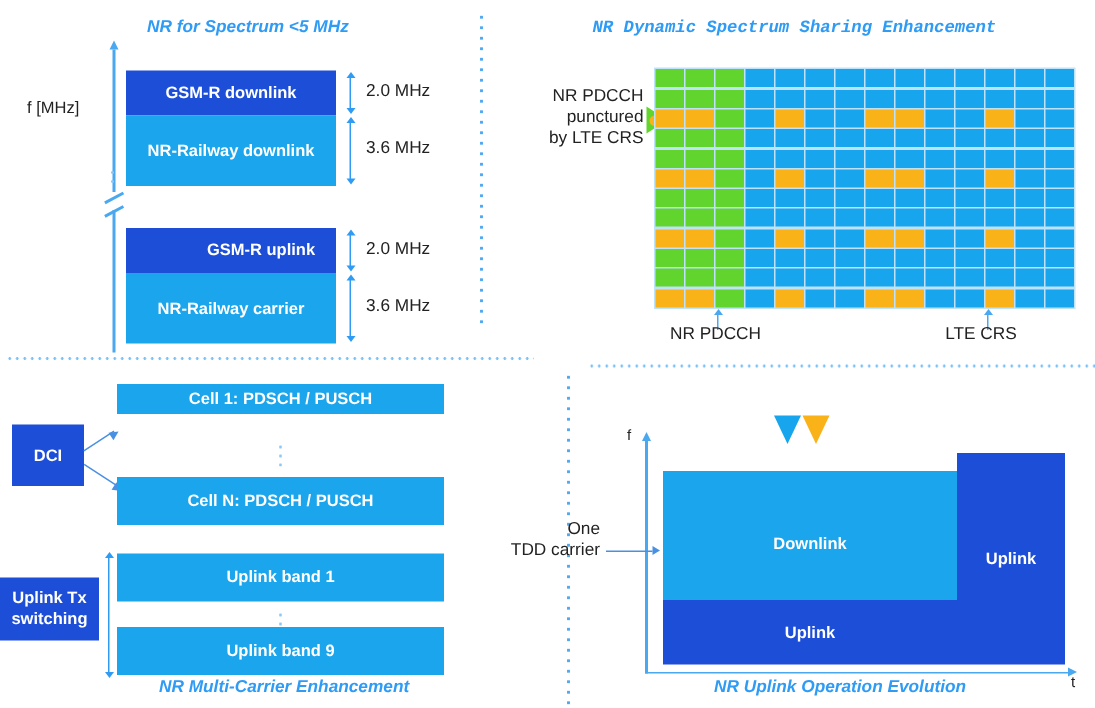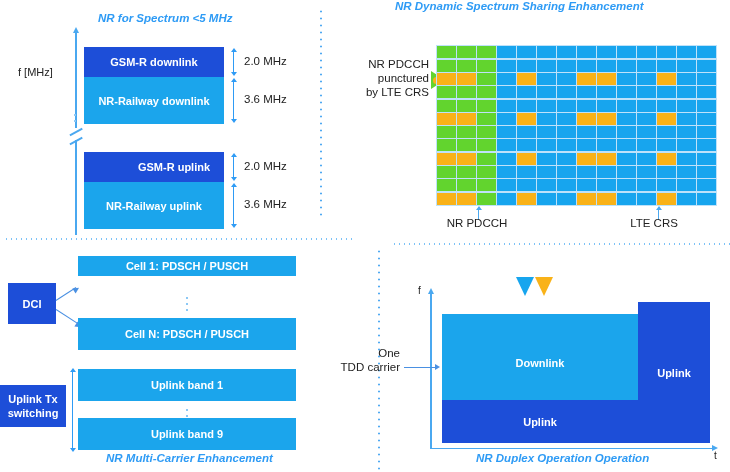--- a/index.html
+++ b/index.html
@@ -174,21 +174,21 @@
   <div class="axis-line" style="left:75px; top:140px; width:2px; height:95px;"></div>
 
   <div class="axis-line" style="left:69px; top:131px; width:14px; height:1.6px; transform:rotate(-28deg);"></div>
   <div class="axis-line" style="left:69px; top:140px; width:14px; height:1.6px; transform:rotate(-28deg);"></div>
 
   <div class="dot-v-short" style="left:74px; top:112px; height:14px;"></div>
 
   <div class="bar orange" style="left:84px; top:47px; width:140px; height:30px;">GSM-R downlink</div>
   <div class="bar blue" style="left:84px; top:77px; width:140px; height:47px;">NR-Railway downlink</div>
   <div class="bar orange" style="left:84px; top:152px; width:140px; height:30px;padding-left:40px;">GSM-R uplink</div>
-  <div class="bar blue" style="left:84px; top:182px; width:140px; height:47px;">NR-Railway uplink</div>
+  <div class="bar blue" style="left:84px; top:182px; width:140px; height:47px;">NR-Railway carrier</div>
 
   <div class="vArrow" style="left:229px; top:48px; height:28px;">
     <div class="stem"></div>
       <div class="hd up"></div>
       <div class="hd down"></div>
   </div>
   <div class="vArrow" style="left:229px; top:78px; height:45px;">
     <div class="stem"></div>
       <div class="hd up"></div>
       <div class="hd down"></div>
@@ -202,21 +202,21 @@
     <div class="stem"></div>
       <div class="hd up"></div>
       <div class="hd down"></div>
   </div>
 
   <div class="plaintext" style="left:244px; top:55px;">2.0 MHz</div>
   <div class="plaintext" style="left:244px; top:93px;">3.6 MHz</div>
   <div class="plaintext" style="left:244px; top:160px;">2.0 MHz</div>
   <div class="plaintext" style="left:244px; top:198px;">3.6 MHz</div>
 
-  <div class="panel-title" style="left:395px; top:0;">NR Dynamic Spectrum Sharing Enhancement</div>
+  <div class="panel-title" style="left:395px; top:12px;font-family:Liberation Mono, monospace;">NR Dynamic Spectrum Sharing Enhancement</div>
 
   <div class="plaintext multiline tr" style="left:333px; top:57px; width:96px;">NR PDCCH
 punctured
 by LTE CRS</div>
 
   <div class="greenTri" style="left:431px; top:71px;"></div>
   <div class="greenTriDot" style="left:433px; top:76.5px;"></div>
 
   <div id="dss-grid" style="left:436px; top:45px; width:281px; height:161px;">
       <i class="g"></i>
@@ -423,21 +423,21 @@
   <div class="vArrow" style="left:68px; top:368px; height:84px;">
     <div class="stem"></div>
       <div class="hd up"></div>
       <div class="hd down"></div>
   </div>
 
   <div class="bar blue" style="left:78px; top:369px; width:218px; height:32px;">Uplink band 1</div>
   <div class="dot-v-short" style="left:186px; top:407px; height:13px;"></div>
   <div class="bar blue" style="left:78px; top:418px; width:218px; height:32px;">Uplink band 9</div>
 
-  <div class="panel-title" style="left:476px; top:452px;">NR Duplex Operation Operation</div>
+  <div class="panel-title" style="left:476px; top:452px;">NR Uplink Operation Evolution</div>
 
 
   <div class="downTri blue" style="left:516px; top:277px;"></div>
   <div class="downTri orange" style="left:535px; top:277px;"></div>
 
   <div class="plaintext" style="left:418px; top:285px; font-size:10px;">f</div>
   <div class="axisArrowUp" style="left:427.5px; top:288px;"></div>
   <div class="axis-line" style="left:430px; top:294px; width:1.6px; height:155px;"></div>
   <div class="axis-line" style="left:430px; top:447.5px; width:282px; height:1.6px;"></div>
   <div class="axisArrowRight" style="left:712px; top:444.5px;"></div>

